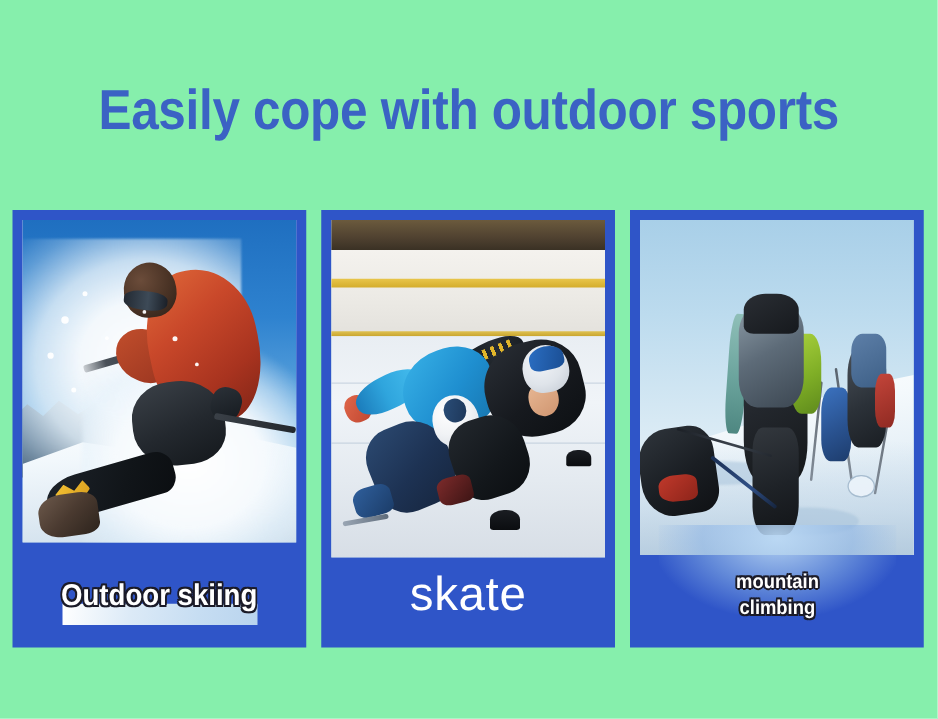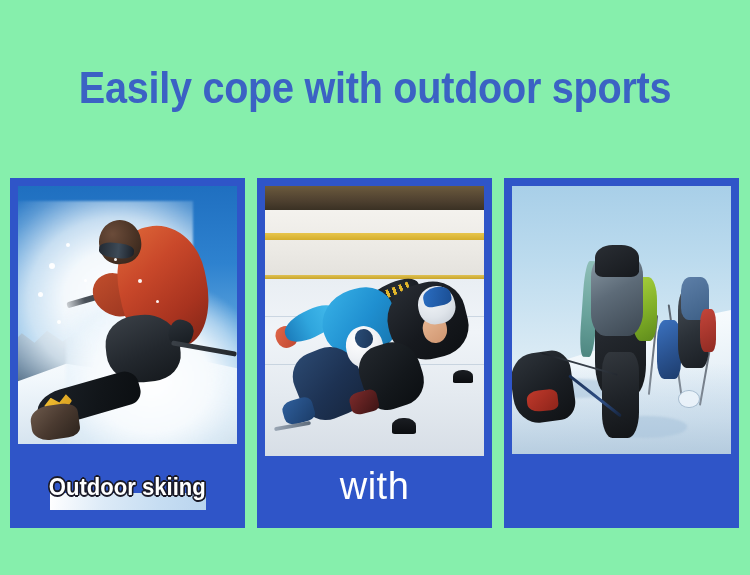--- a/index.html
+++ b/index.html
@@ -38,21 +38,20 @@
   }
   
   .cards {
     position: absolute;
     left: 10px;
     top: 168px;
     width: 730px;
     height: 350px;
     display: flex;
     gap: 12px;
-    margin-top: 10px;
   }
   .card {
     position: relative;
     width: 235px;
     height: 350px;
     background: #2f55c8;
     box-sizing: border-box;
     padding: 8px;
     overflow: hidden;
   }
@@ -595,21 +594,21 @@
         <div class="sk-black-body"></div>
         <div class="sk-black-legs"></div>
         <div class="sk-black-face"></div>
         <div class="sk-black-helmet"></div>
         <div class="sk-black-helmet-blue"></div>
         <div class="sk-black-skate"></div>
         <div class="sk-cone" style="left:86%;top:68%;width:9%;height:5%;"></div>
         <div class="sk-cone" style="left:58%;top:86%;width:11%;height:6%;"></div>
       </div>
       <div class="caption-wrap">
-        <div class="cap-skate">with</div>
+        <div class="cap-skate">skate</div>
       </div>
     </div>
 
     <div class="card c3">
       <div class="photo">
         <div class="mc-sky"></div>
         <div class="mc-snow"></div>
         <div class="mc-snow-shade"></div>
         <div class="mc-track" style="left:10%;top:72%;width:40%;height:7%;"></div>
         <div class="mc-track" style="left:42%;top:86%;width:38%;height:8%;"></div>
@@ -625,16 +624,21 @@
         <div class="mc-body2"></div>
         <div class="mc-body3"></div>
         <div class="mc-pack3"></div>
         <div class="mc-red3"></div>
         <div class="mc-basket" style="left:76%;top:76%;width:9%;height:6%;"></div>
         <div class="mc-crawler"></div>
         <div class="mc-crawler-red"></div>
         <div class="mc-axe"></div>
         <div class="mc-ski-pole-long"></div>
       </div>
+      <div class="caption-wrap">
+        <div class="climb-glow"></div>
+        <div class="cap-outline cap-climb">mountain</div>
+        <div class="cap-outline cap-climb">climbing</div>
+      </div>
     </div>
 
   </div>
 </div>
 
 </body></html>

